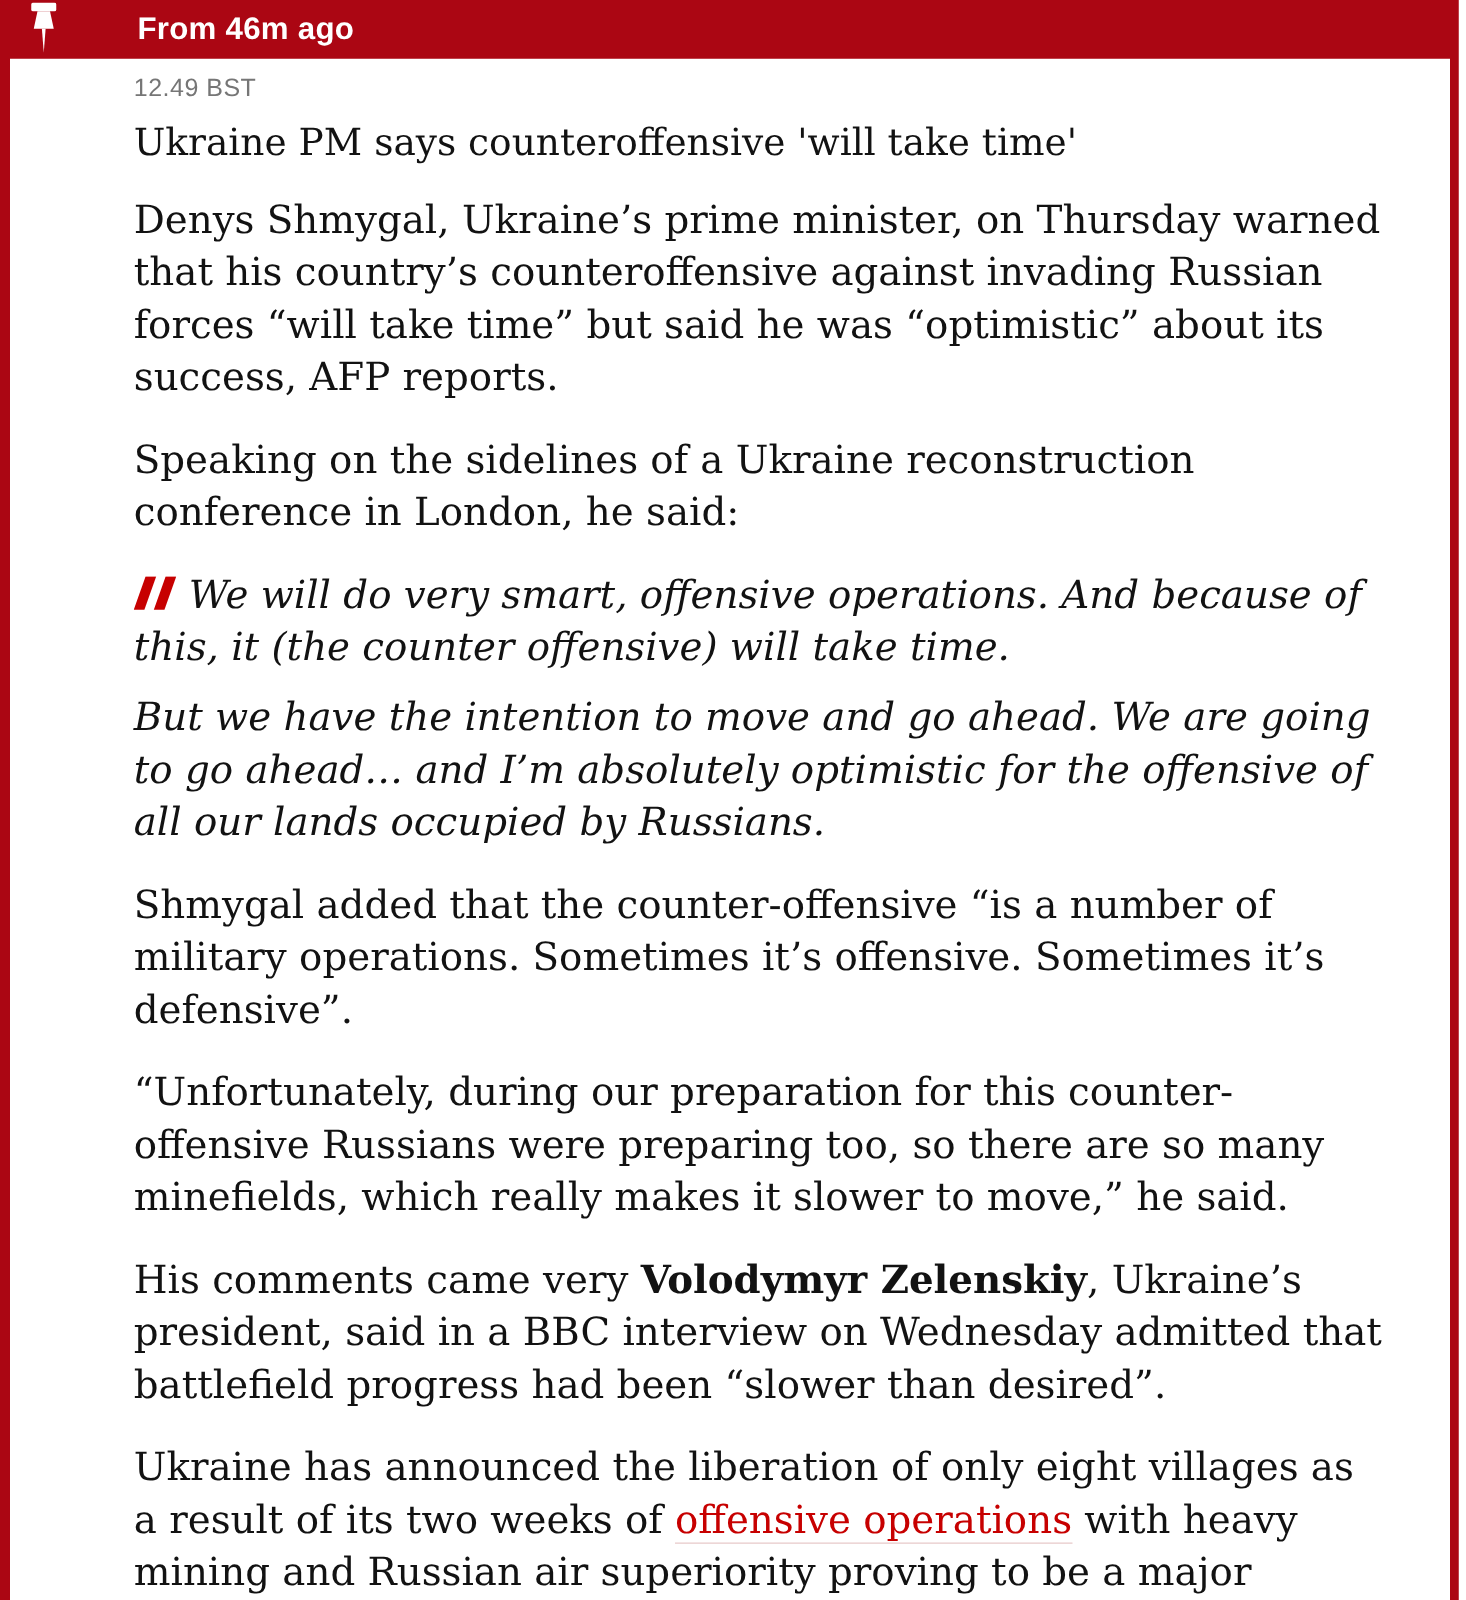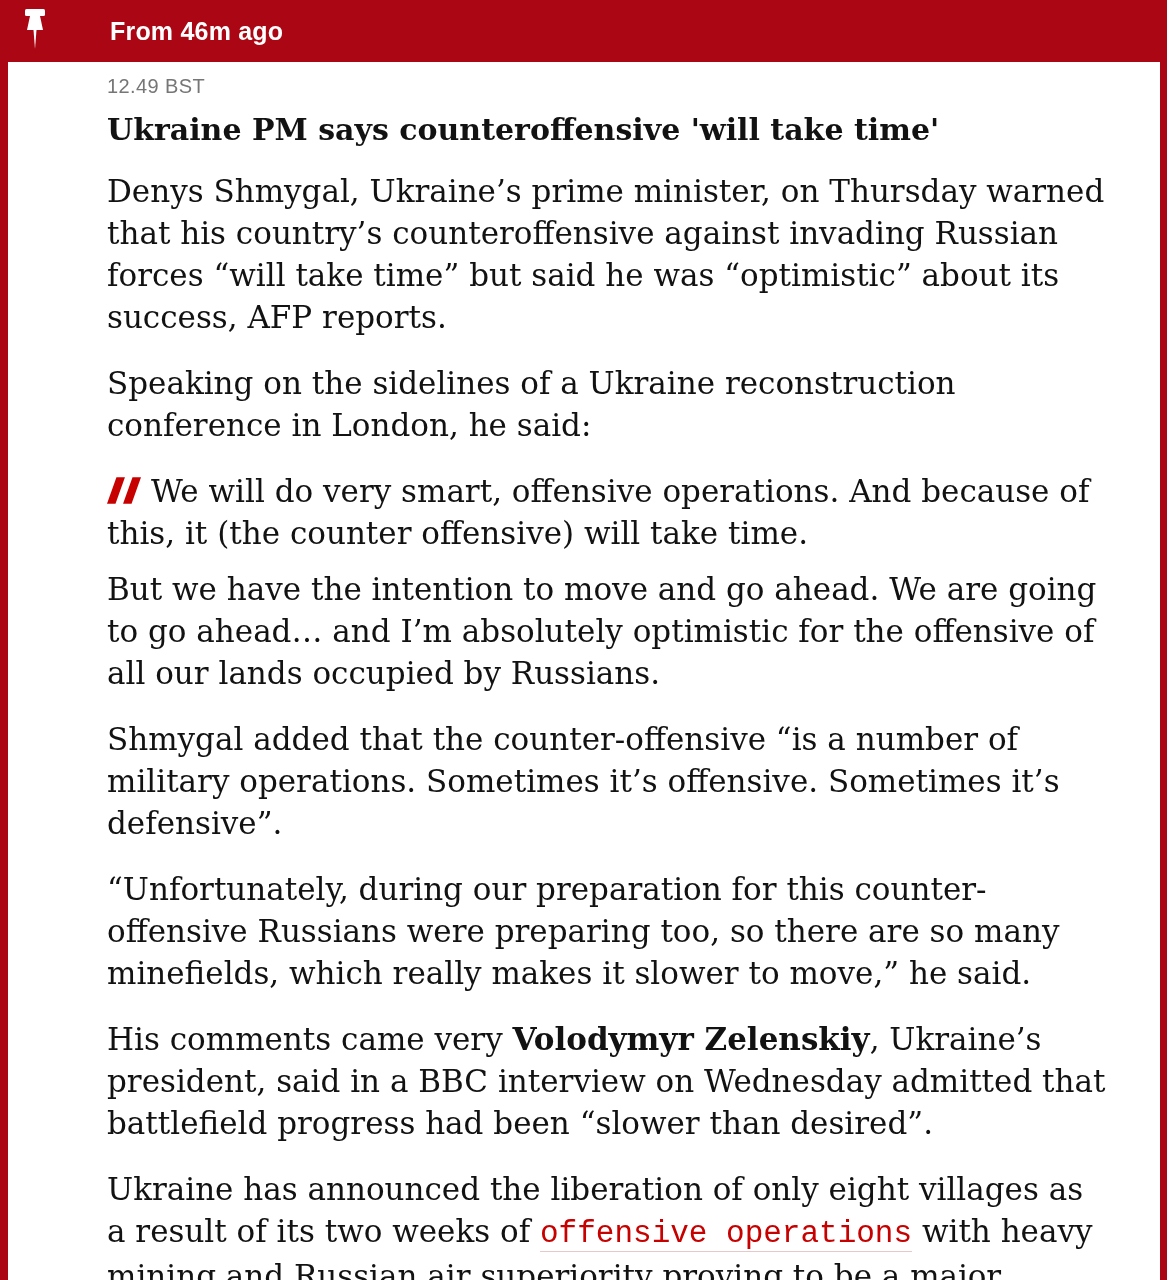--- a/index.html
+++ b/index.html
@@ -21,21 +21,21 @@
   .pinned-block{
     width:1167px;
     min-height:1280px;
     border-left:8px solid var(--brand-red);
     border-right:7px solid var(--brand-red);
     background:#ffffff;
   }
   .block-header{
     display:flex;
     align-items:center;
-    height:62px;
+    height:47px;
     background:var(--brand-red);
     cursor:pointer;
     text-decoration:none;
   }
   .pin{
     margin-left:14px;
     display:inline-flex;
     align-items:center;
   }
   .header-label{
@@ -51,42 +51,42 @@
   }
   .timestamp{
     font-family:"Liberation Sans",sans-serif;
     font-size:20px;
     color:var(--muted);
     letter-spacing:.4px;
   }
   .headline{
     font-size:30px;
     line-height:1.2;
-    font-weight:bold;
+    font-weight:normal;
     color:var(--text);
     margin:14px 0 22px 0;
   }
   .content p{
     font-size:31px;
     line-height:42px;
     margin:0 0 24px 0;
   }
   blockquote{
     margin:6px 0 0 0;
     padding:0;
+    font-style:italic;
   }
   blockquote p.q-first{margin-bottom:14px;}
   .qicon{display:inline-block;margin-right:10px;}
   .qicon svg{vertical-align:-2px;}
   .inline-link{
     color:var(--link-red);
     text-decoration:none;
     border-bottom:1px solid var(--link-underline);
     cursor:pointer;
-    font-family:Liberation Mono, monospace;
   }
   strong{font-weight:bold;}
 </style>
 </head>
 <body>
 
 <div>
   <article class="pinned-block">
 
     <a class="block-header">

